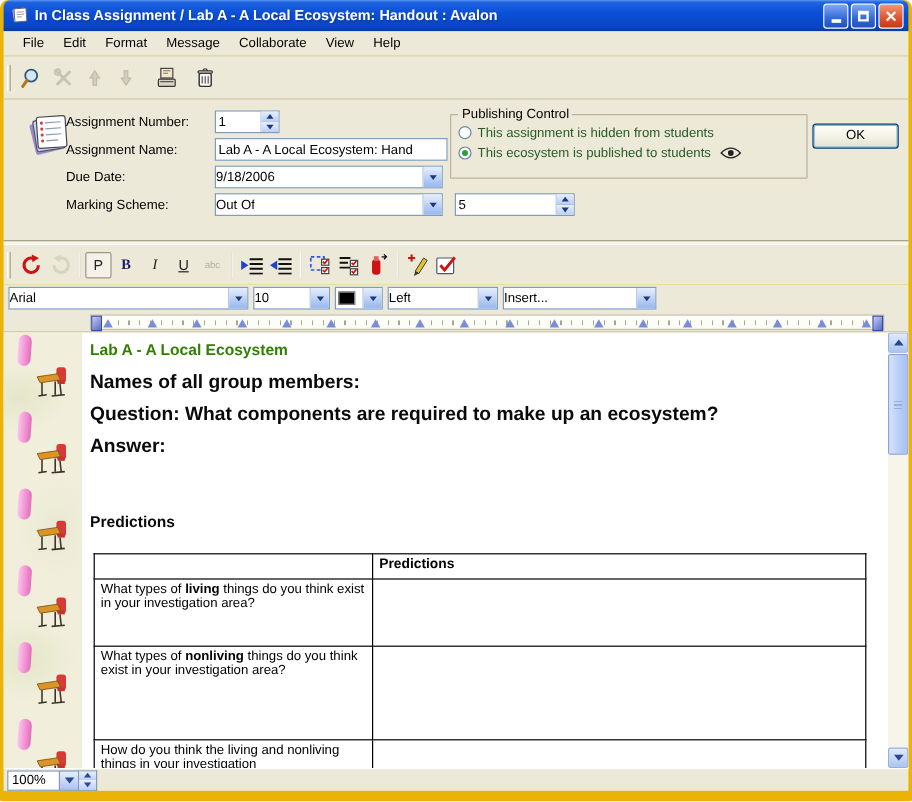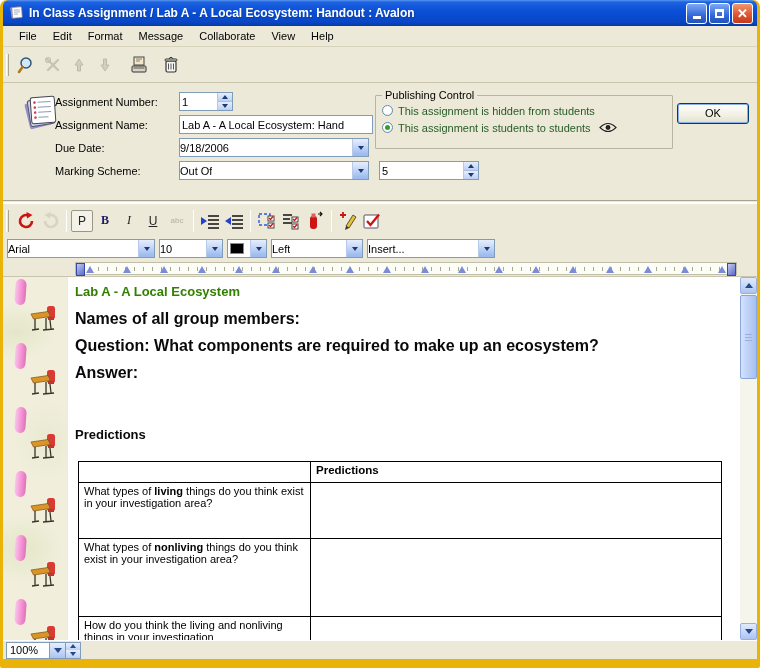--- a/index.html
+++ b/index.html
@@ -285,21 +285,21 @@
     </div>
 
     <fieldset class="pub">
       <legend>Publishing Control</legend>
       <div class="radio-row">
         <span class="radio"></span>
         <span class="radio-label">This assignment is hidden from students</span>
       </div>
       <div class="radio-row">
         <span class="radio checked"></span>
-        <span class="radio-label">This assignment is students to students</span>
+        <span class="radio-label">This ecosystem is published to students</span>
         <span class="eye">
           <svg width="18" height="11" viewBox="0 0 18 11">
             <path d="M1 5.5 Q9 -2.5 17 5.5 Q9 13.5 1 5.5 Z" fill="none" stroke="#222" stroke-width="1.1"></path>
             <circle cx="9" cy="5.5" r="2.4" fill="#222"></circle>
           </svg>
         </span>
       </div>
     </fieldset>
 
     <div class="ok-btn">OK</div>
@@ -374,21 +374,21 @@
     </span>
     <span class="eicon">
       <svg width="20" height="20" viewBox="0 0 20 20">
         <rect x="2" y="4" width="14" height="13" rx="1" fill="#fff" stroke="#556"></rect>
         <path d="M5 10 l3.5 4 L17 3.5" stroke="#cc1414" stroke-width="2.4" fill="none"></path>
       </svg>
     </span>
   </div>
 
   <div class="toolbar editor-toolbar2">
-    <div class="combo" style="width:148px;text-align:center;">
+    <div class="combo" style="width:200px;text-align:center;">
       <span class="combo-text">Arial</span>
       <span class="drop-btn"></span>
     </div>
     <div class="combo" style="width:64px;">
       <span class="combo-text">10</span>
       <span class="drop-btn"></span>
     </div>
     <div class="combo" style="width:40px;">
       <span class="swatch" style="background:#000;"></span>
       <span class="drop-btn"></span>

